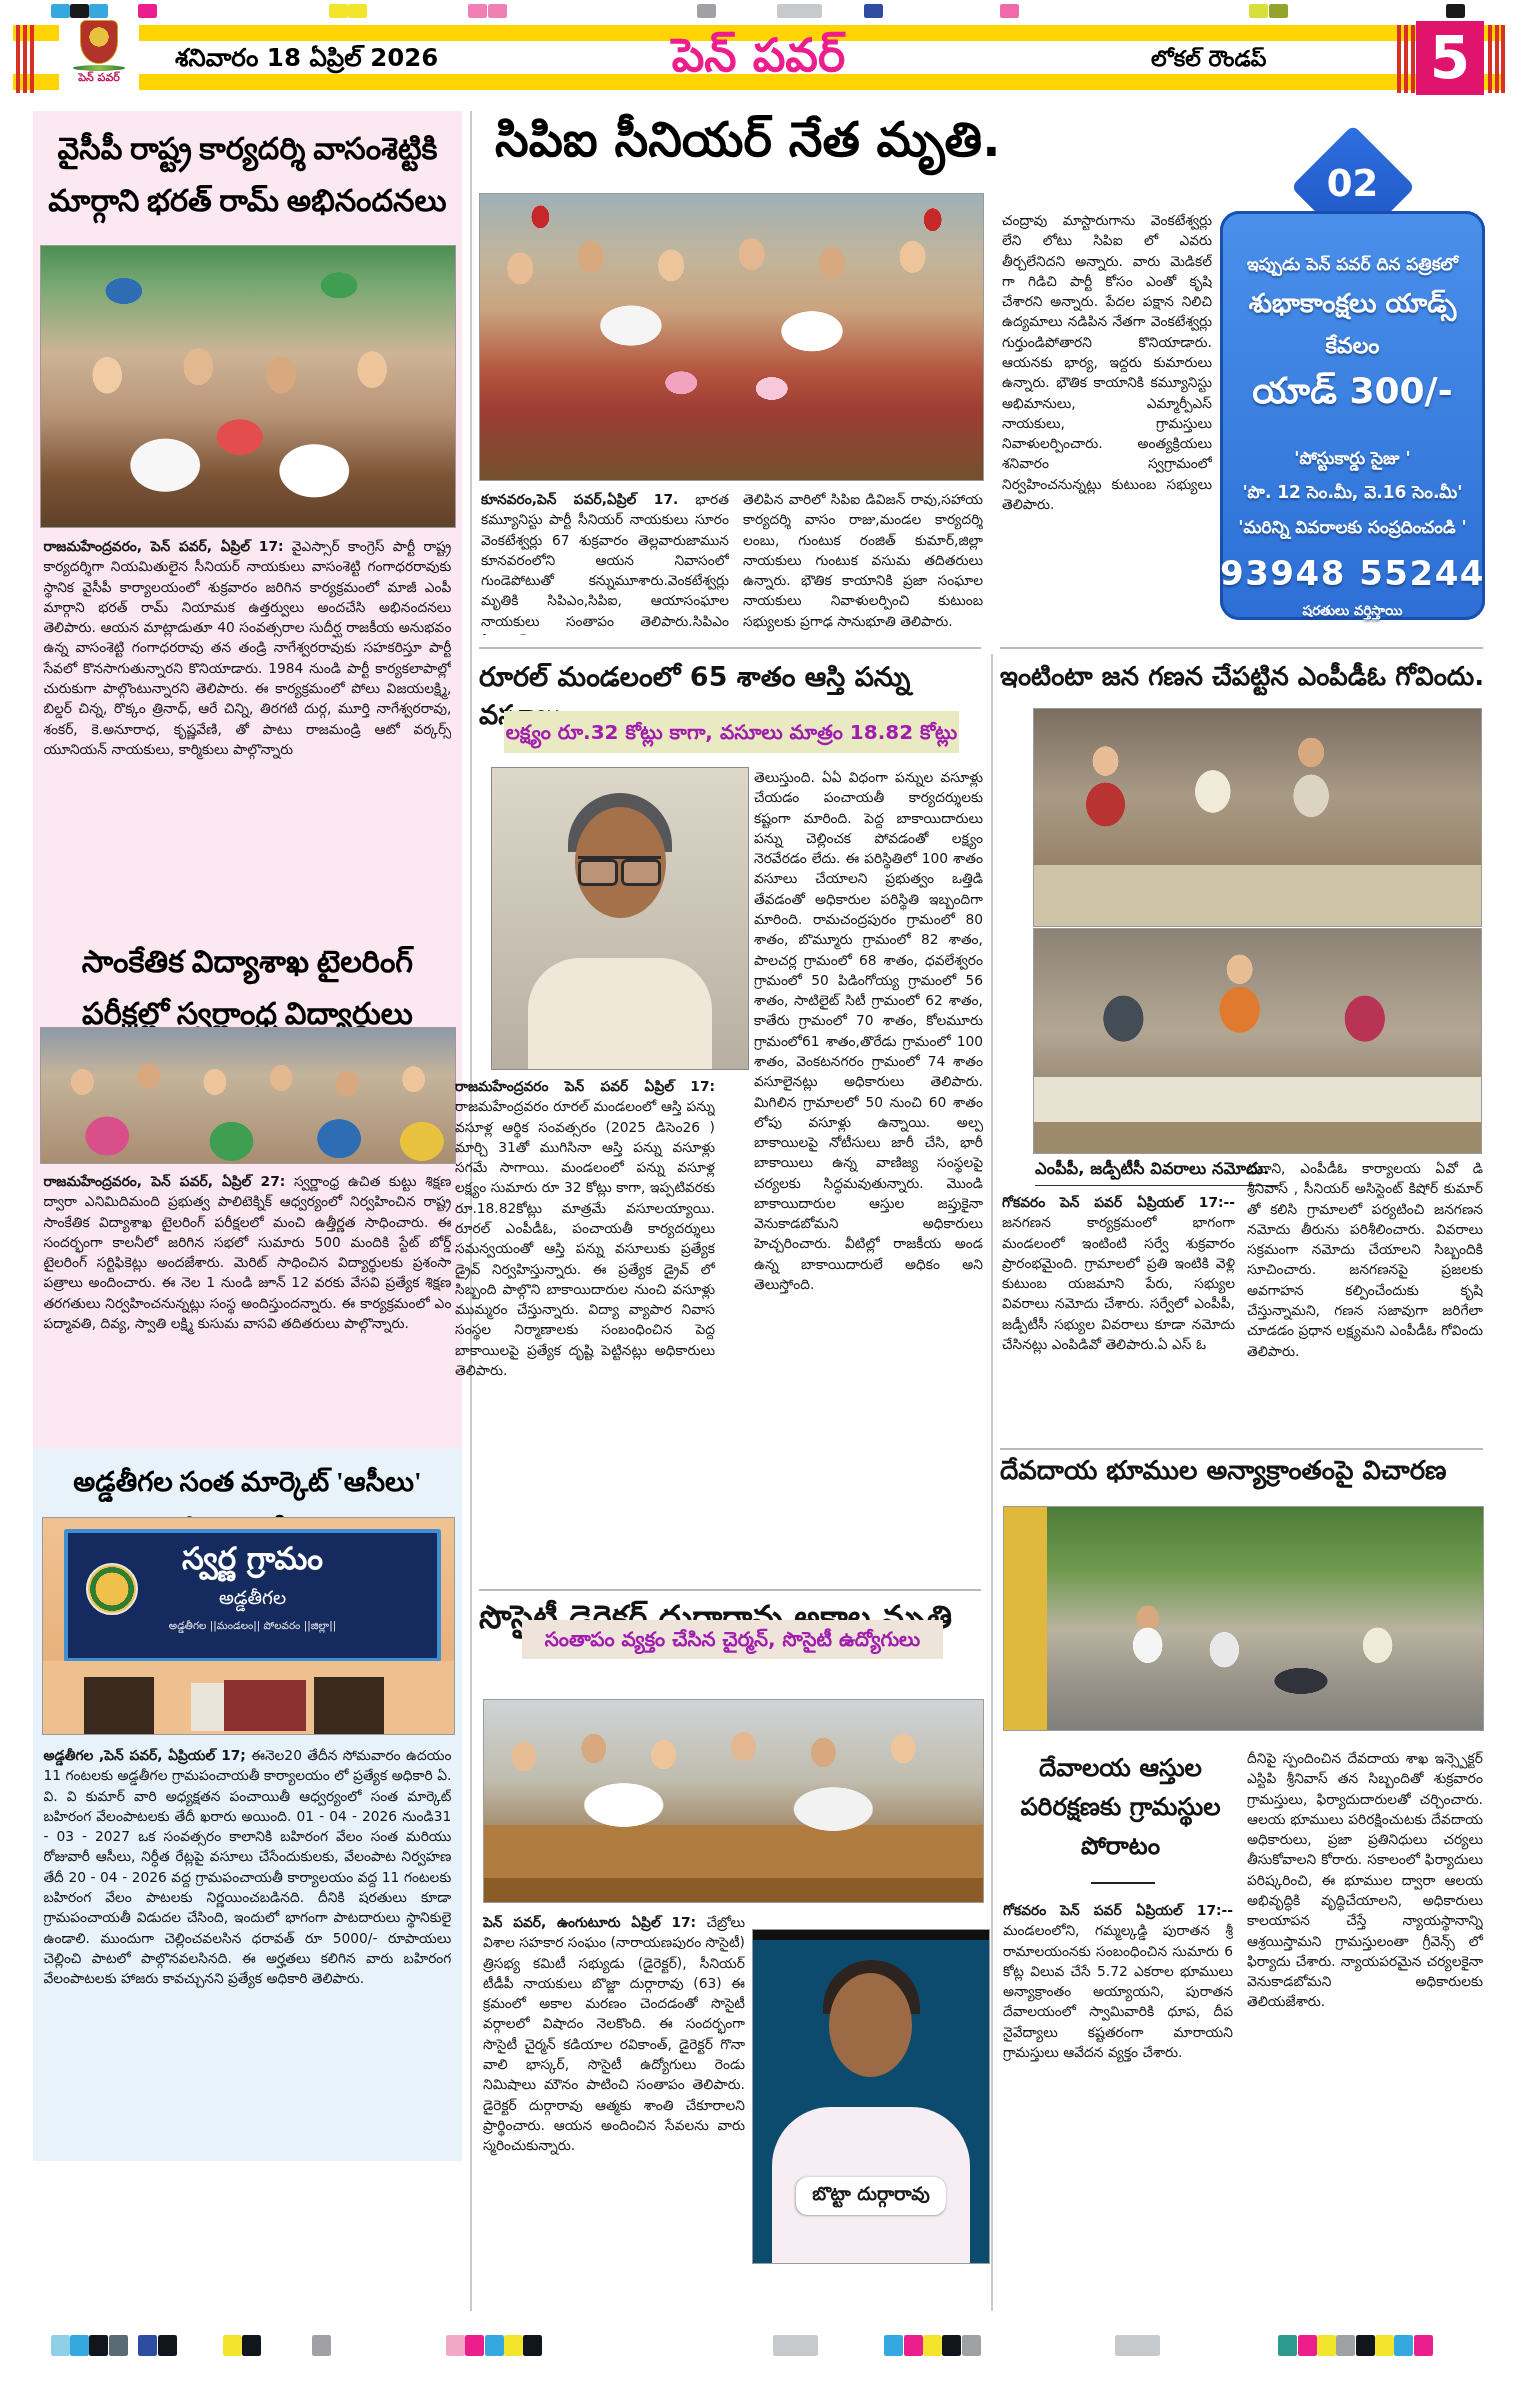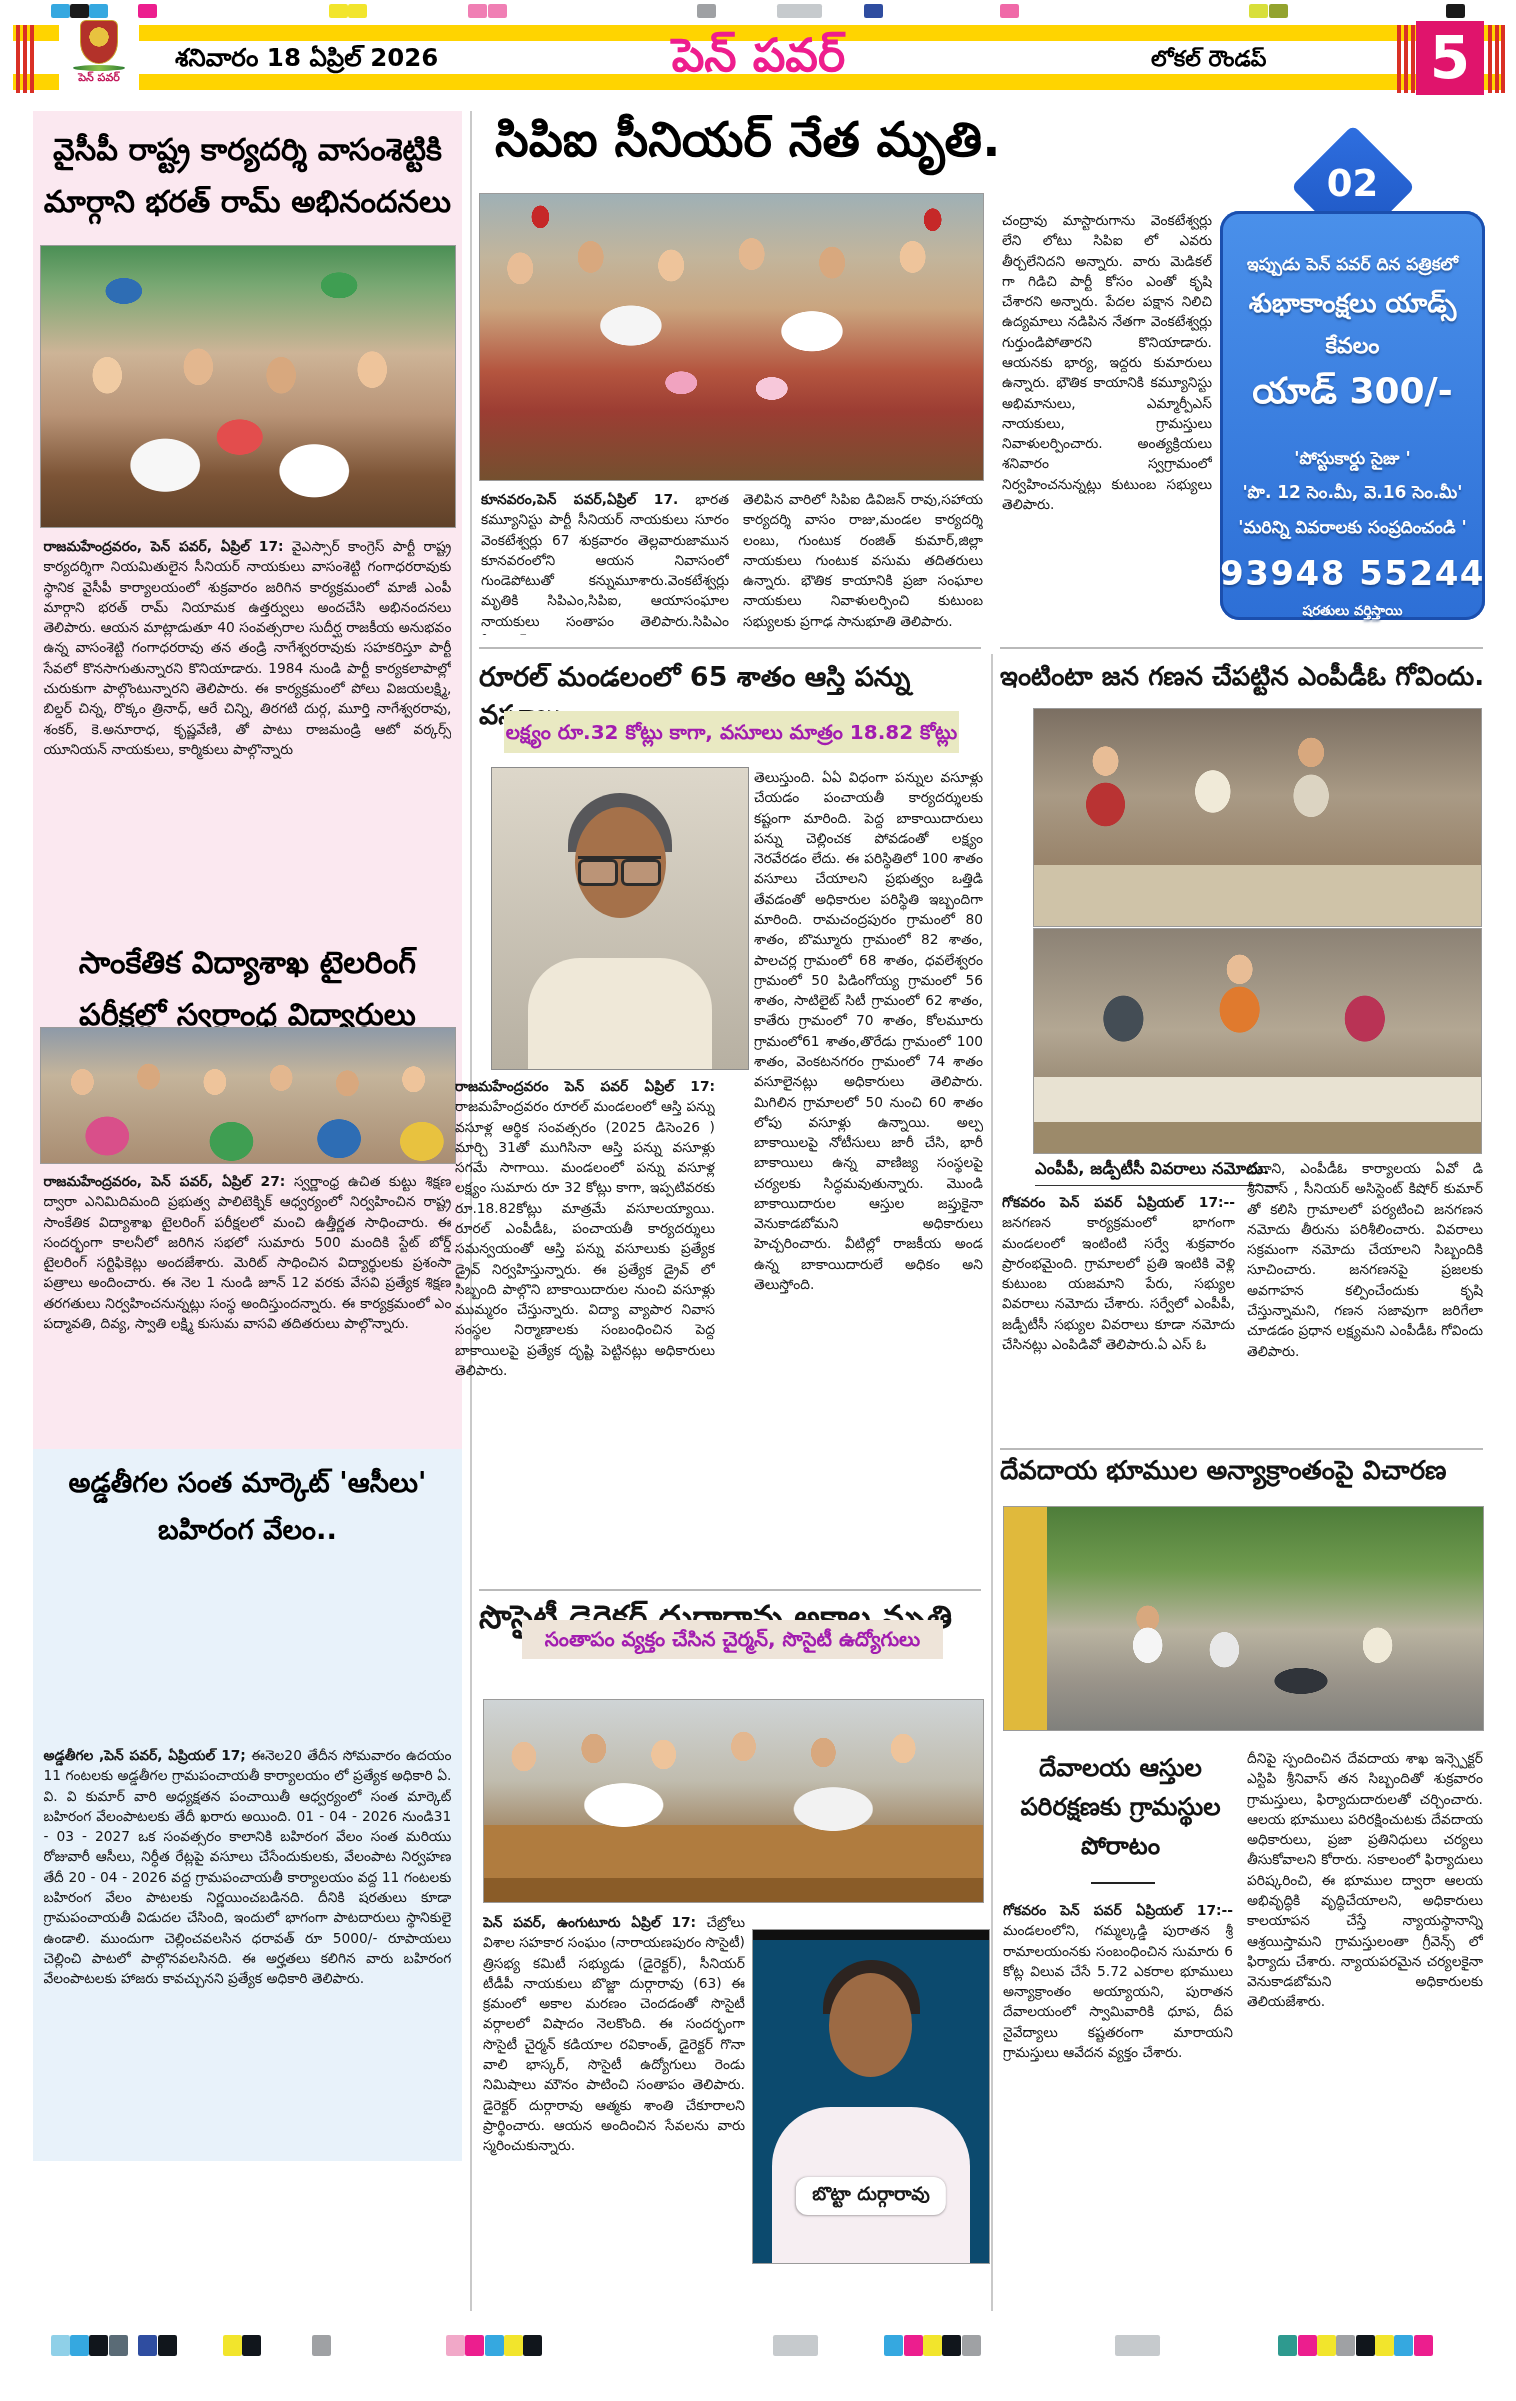--- a/index.html
+++ b/index.html
@@ -28,21 +28,21 @@
      display:flex;align-items:center;justify-content:center;color:#fff;font-size:58px;font-weight:bold;}
 
   
   .vrule{position:absolute;width:1.5px;background:#c9c9c9;}
   .hrule{position:absolute;height:1.5px;background:#b9b9b9;}
 
   
   .sec{position:absolute;left:33px;width:429px;}
   .sec-pink{top:111px;height:1338px;background:#fbe8f0;}
   .sec-blue{top:1449px;height:712px;background:#e8f2fa;}
-  .sec .headline-lg{position:absolute;left:6px;right:6px;text-align:center;font-weight:bold;font-size:30.5px;line-height:1.7;color:#000;}
+  .sec .headline-lg{position:absolute;left:6px;right:6px;text-align:center;font-weight:bold;font-size:30.5px;line-height:1.7;color:#000;font-family:Liberation Serif, serif;}
 
   
   .photo{position:absolute;overflow:hidden;border:0.7px solid #9a9a9a;}
   .photo::before{content:"";position:absolute;inset:0;}
 
   .ph-ycp{background:linear-gradient(180deg,#4b8f55 0%,#79a873 14%,#cdb497 38%,#b99477 60%,#7c5436 82%,#5f4129 100%);}
   .ph-ycp::before{background:
     radial-gradient(25px 31px at 16% 46%,#f0cba3 0 58%,transparent 60%),
     radial-gradient(25px 31px at 38% 43%,#e3b78f 0 58%,transparent 60%),
     radial-gradient(25px 31px at 58% 46%,#d8a87e 0 58%,transparent 60%),
@@ -246,20 +246,34 @@
     <div class="headline-lg" style="top:826px;">సాంకేతిక విద్యాశాఖ  టైలరింగ్ పరీక్షల్లో స్వర్ణాంధ్ర విద్యార్థులు విజయం</div>
     <div class="photo ph-students" style="top:916px;left:7.4px;width:414px;height:135px;"></div>
     <div class="body-text" style="position:absolute;top:1060px;left:10.4px;width:408px;height:269px;">
       <span class="dl">రాజమహేంద్రవరం, పెన్ పవర్, ఏప్రిల్ 27:</span>
       <span>స్వర్ణాంధ్ర ఉచిత కుట్టు శిక్షణ ద్వారా ఎనిమిదిమంది ప్రభుత్వ పాలిటెక్నిక్ ఆధ్వర్యంలో నిర్వహించిన రాష్ట్ర సాంకేతిక విద్యాశాఖ టైలరింగ్ పరీక్షలలో మంచి ఉత్తీర్ణత సాధించారు. ఈ సందర్భంగా కాలనీలో జరిగిన సభలో సుమారు 500 మందికి స్టేట్ బోర్డ్ టైలరింగ్ సర్టిఫికెట్లు అందజేశారు. మెరిట్ సాధించిన విద్యార్థులకు ప్రశంసా పత్రాలు అందించారు. ఈ నెల 1 నుండి జూన్ 12 వరకు వేసవి ప్రత్యేక శిక్షణ తరగతులు నిర్వహించనున్నట్లు సంస్థ అందిస్తుందన్నారు. ఈ కార్యక్రమంలో ఎం పద్మావతి, దివ్య, స్వాతి లక్ష్మి కుసుమ వాసవి తదితరులు పాల్గొన్నారు.</span>
     </div>
   </div>
 
   <div class="sec sec-blue">
     <div class="headline-lg" style="top:10.4px;font-size:27.5px;">అడ్డతీగల సంత మార్కెట్ 'ఆసీలు' బహిరంగ వేలం..</div>
+    <div class="photo ph-sign" style="top:68px;left:9px;width:411px;height:216px;">
+      <div class="sign-board">
+        <div class="sign-title">స్వర్ణ గ్రామం</div>
+        <div class="sign-sub">అడ్డతీగల</div>
+        <div class="sign-line3">అడ్డతీగల ||మండలం||   పోలవరం ||జిల్లా||</div>
+        <div class="sign-emb"></div>
+      </div>
+      <div class="sign-bld">
+        <div class="sign-door" style="left:10%;"></div>
+        <div class="sign-door" style="left:66%;"></div>
+        <div class="sign-poster"></div>
+        <div class="sign-banner"></div>
+      </div>
+    </div>
     <div class="body-text" style="position:absolute;top:296px;left:10.4px;width:408px;height:401px;">
       <span class="dl">అడ్డతీగల ,పెన్ పవర్, ఏప్రియల్ 17;</span>
       <span>ఈనెల20 తేదీన సోమవారం ఉదయం 11 గంటలకు అడ్డతీగల గ్రామపంచాయతీ కార్యాలయం లో ప్రత్యేక అధికారి ఏ. వి. వి కుమార్ వారి అధ్యక్షతన పంచాయితీ ఆధ్వర్యంలో సంత మార్కెట్ బహిరంగ వేలంపాటలకు తేదీ ఖరారు అయింది. 01 - 04 - 2026 నుండి31 - 03 - 2027 ఒక సంవత్సరం కాలానికి బహిరంగ వేలం సంత మరియు రోజువారీ ఆసీలు, నిర్ధీత రేట్లపై వసూలు చేసేందుకులకు, వేలంపాట నిర్వహణ తేదీ 20 - 04 - 2026 వద్ద గ్రామపంచాయతీ కార్యాలయం వద్ద 11 గంటలకు బహిరంగ వేలం పాటలకు నిర్ణయించబడినది. దీనికి షరతులు కూడా గ్రామపంచాయతీ విడుదల చేసింది, ఇందులో భాగంగా పాటదారులు స్థానికులై ఉండాలి. ముందుగా చెల్లించవలసిన ధరావత్ రూ 5000/- రూపాయలు చెల్లించి పాటలో పాల్గొనవలసినది. ఈ అర్హతలు కలిగిన వారు బహిరంగ వేలంపాటలకు హాజరు కావచ్చునని ప్రత్యేక అధికారి తెలిపారు.</span>
     </div>
   </div>
 
   <div class="cpi-head">సిపిఐ సీనియర్ నేత మృతి.</div>
   <div class="photo ph-cpi" style="left:479px;top:193px;width:503px;height:286px;"></div>
   <div class="body-text" style="left:481px;top:489px;width:248px;height:146px;position:absolute;">
     <span class="dl">కూనవరం,పెన్ పవర్,ఏప్రిల్ 17.</span>

